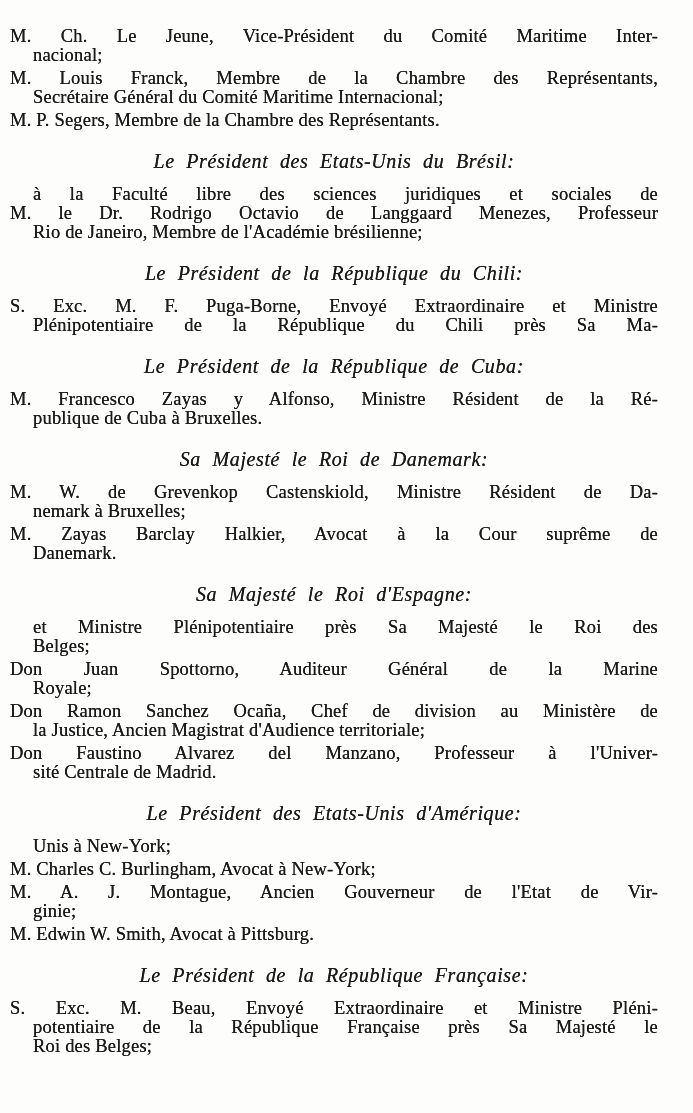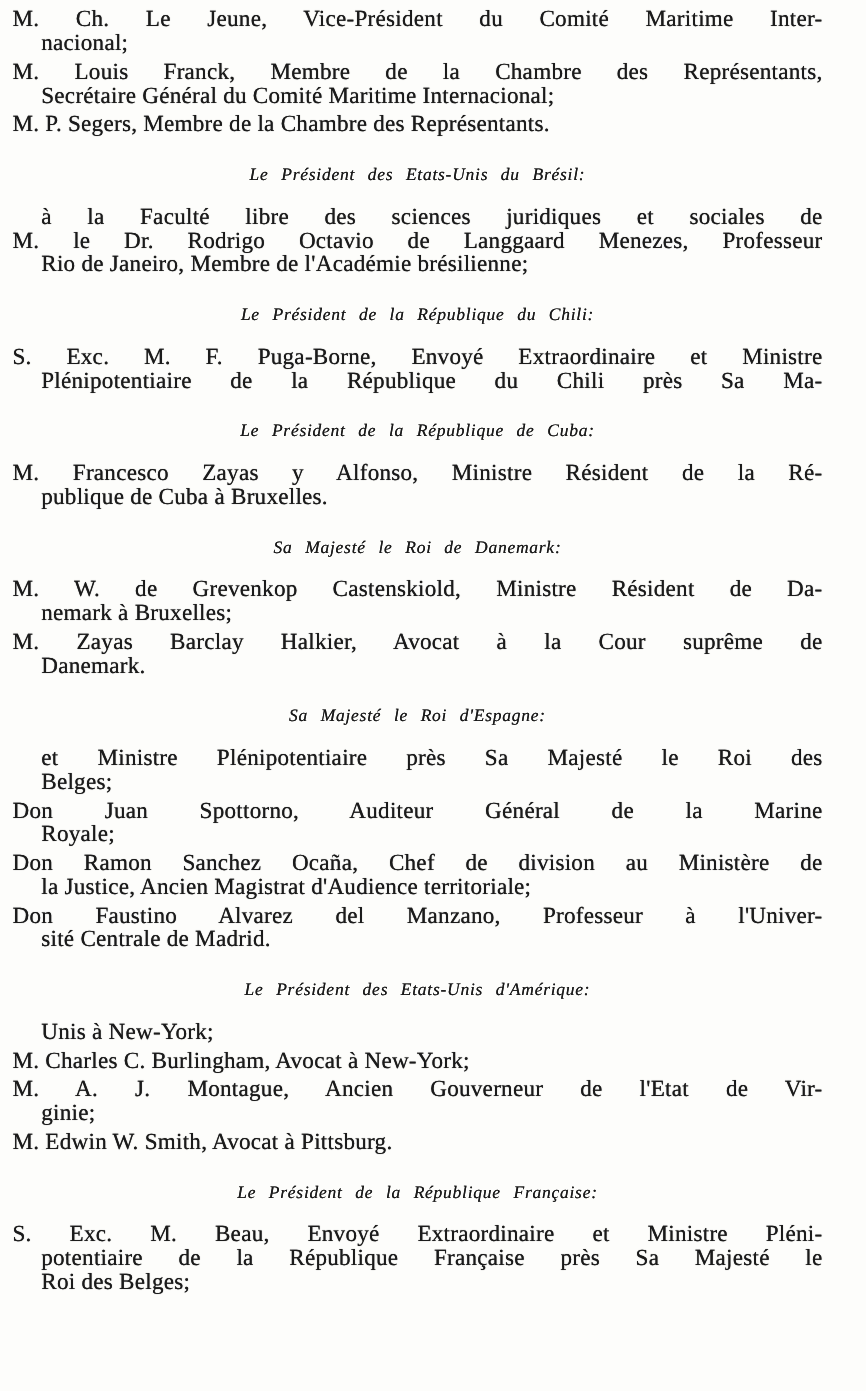--- a/index.html
+++ b/index.html
@@ -11,21 +11,21 @@
     height: 1113px;
     overflow: hidden;
     background: var(--paper, #fdfdfb);
     color: var(--ink, #1b1b1b);
     font-family: "Liberation Serif", "DejaVu Serif", serif;
   }
   .page {
     box-sizing: border-box;
     width: 693px;
     height: 1113px;
-    padding: 7px 0 0 10px;
+    padding: 27px 0 0 10px;
     background: var(--paper, #fdfdfb);
   }
   .textblock {
     width: 648px;
   }
   .line {
     font-size: 18.5px;
     line-height: 19px;
     letter-spacing: 0.2px;
     text-shadow: 0 0 0.55px currentColor;
@@ -38,21 +38,21 @@
   }
   
   .line.cont {
     padding-left: 23px;
   }
   .entry + .entry {
     margin-top: 4px;
   }
   .heading {
     margin: 21px 0 14px 0;
-    font-size: 14px;
+    font-size: 20px;
     line-height: 20px;
     font-style: italic;
     text-align: center;
     word-spacing: 6px;
     letter-spacing: 0.6px;
     text-shadow: 0 0 0.4px currentColor;
   }
 </style>
 </head>
 <body>

